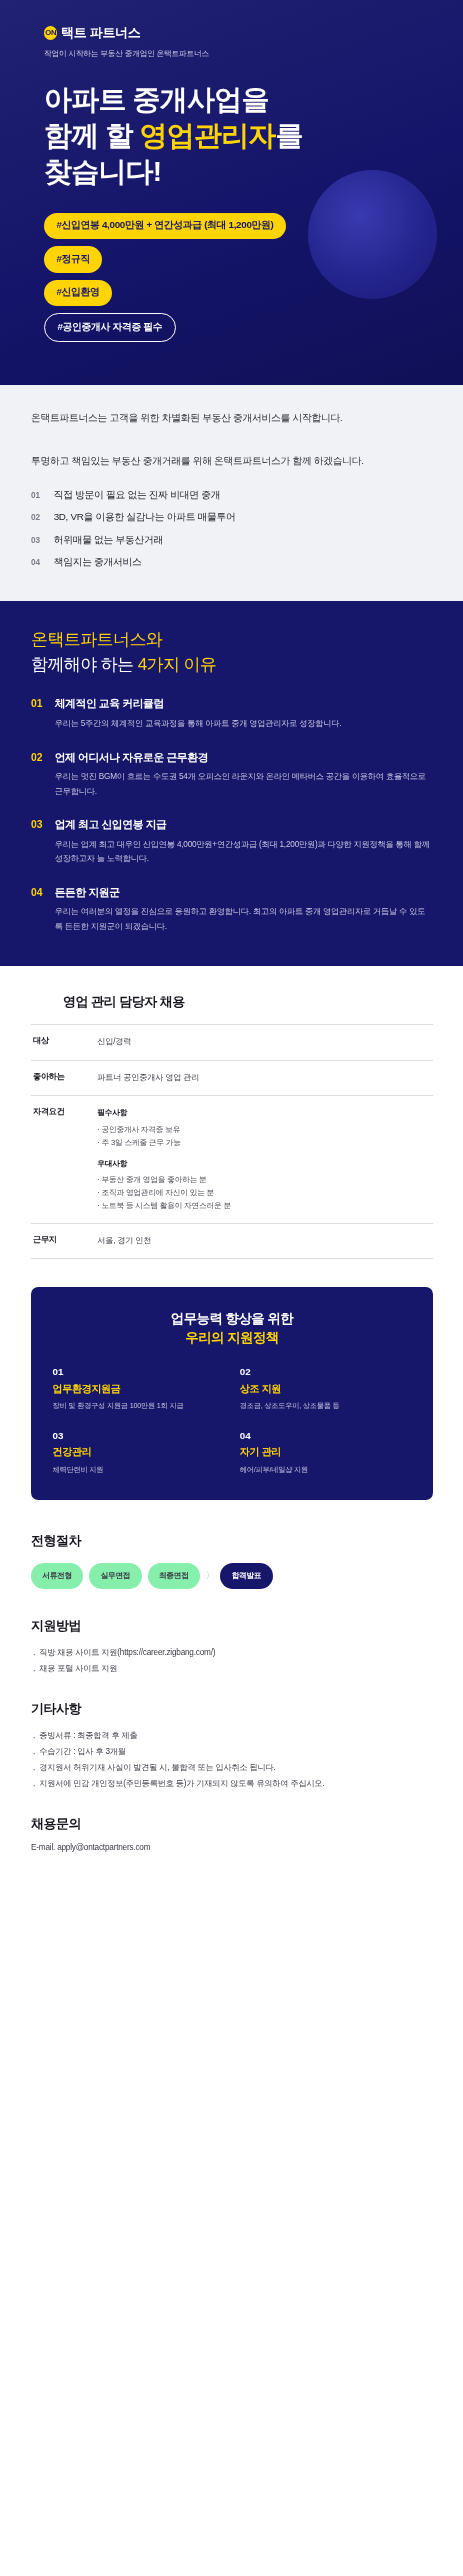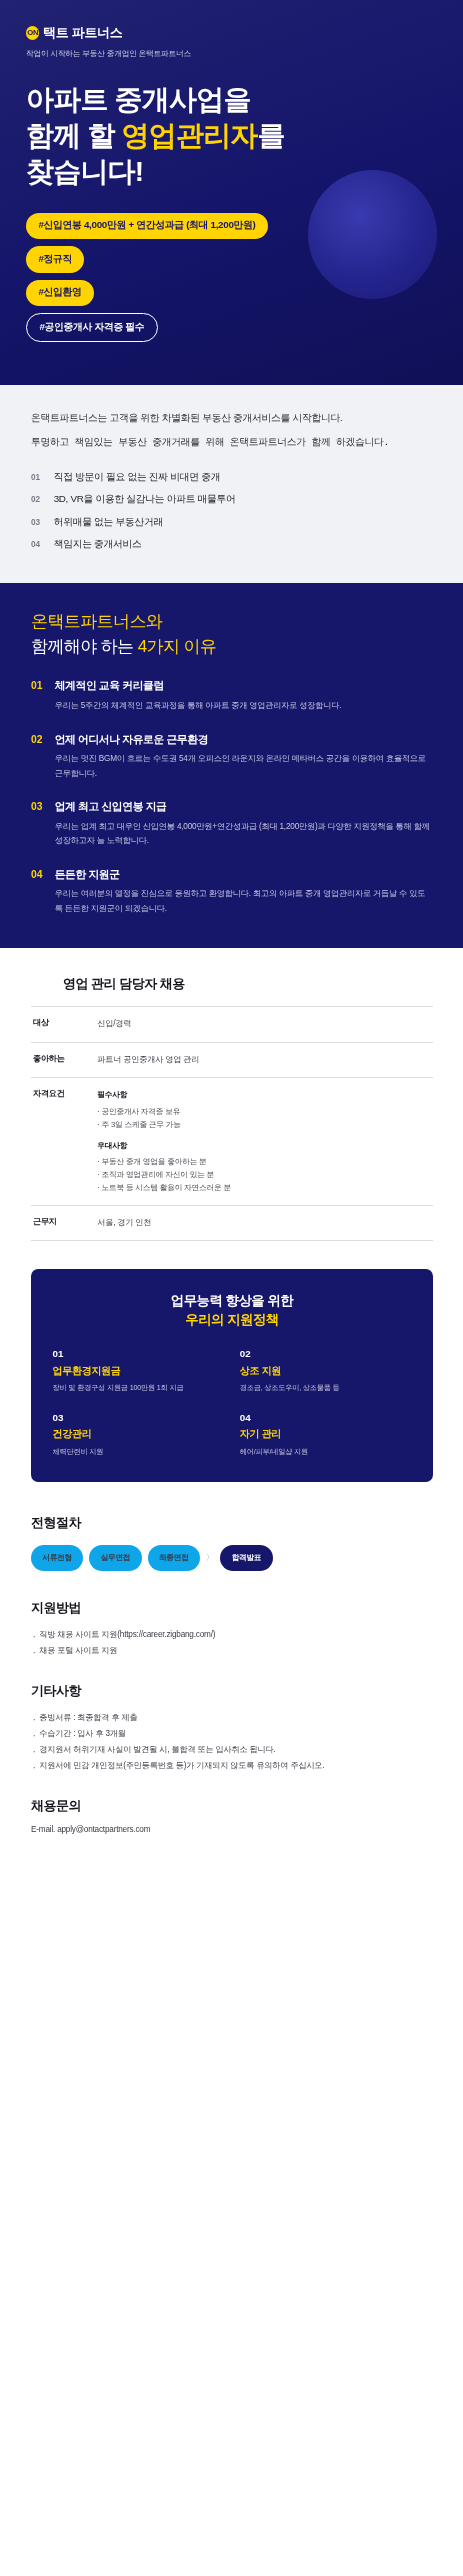--- a/index.html
+++ b/index.html
@@ -9,21 +9,21 @@
     background: #ffffff;
     color: #222;
     -webkit-font-smoothing: antialiased;
   }
   .page { width: 464px; position: relative; }
 
   
   .hero {
     background: #1b1b6e;
     background: linear-gradient(160deg,#222272 0%,#14146a 55%,#101057 100%);
-    padding: 24px 31px 36px 26px;
+    padding: 24px 31px 36px 44px;
     position: relative;
     overflow: hidden;
   }
   .brand-row { display: flex; align-items: center; gap: 5.2px; }
   .brand-logo {
     display: flex; align-items: center; gap: 3.6px;
     font-size: 13px; font-weight: bold; color: #fff; letter-spacing: -0.3px;
   }
   .brand-dot {
     width: 13.4px; height: 13.4px; border-radius: 50%;
@@ -56,21 +56,21 @@
     width: 129px; height: 129px; z-index: 1;
   }
   .face-bg {
     position: absolute; inset: 0; border-radius: 50%;
     background: radial-gradient(circle at 40% 35%, #3a3ab0 0%, #23238c 60%, #1b1b75 100%);
   }
 
   
   .intro { background: #f1f2f6; padding: 24px 31px 28px 31px; }
   .intro p { font-size: 9.8px; line-height: 1.75; color: #2b2b33; letter-spacing: -0.3px; }
-  .intro .gap { margin-top: 8px; font-family: Liberation Mono, monospace; }
+  .intro .gap { margin-top: 26px; }
   .intro-list { margin-top: 15.5px; }
   .intro-item { display: flex; gap: 9.3px; align-items: baseline; padding: 4.6px 0; }
   .intro-num { font-size: 8.2px; color: #7b7b8a; font-weight: bold; min-width: 13.4px; }
   .intro-text { font-size: 9.8px; color: #22222a; letter-spacing: -0.3px; }
 
   
   .reasons { background: #16166a; padding: 27px 31px 32px 31px; color: #fff; }
   .reasons h2 {
     font-size: 17px; line-height: 1.45; font-weight: normal; letter-spacing: -0.6px;
     color: #ffd400;
@@ -116,21 +116,21 @@
   }
   .sup-num { font-size: 9.8px; font-weight: bold; color: #ffffff; }
   .sup-title { font-size: 10px; font-weight: bold; color: #ffd400; margin-top: 4.6px; letter-spacing: -0.3px; }
   .sup-desc { font-size: 7.2px; color: #c6c6e0; margin-top: 4.6px; line-height: 1.65; letter-spacing: -0.2px; }
 
   
   .process { padding: 27px 31px 5.2px 31px; background: #fff; }
   .process h3 { font-size: 13px; font-weight: bold; color: #17171f; letter-spacing: -0.5px; }
   .steps { margin-top: 13.4px; display: flex; align-items: center; gap: 6.2px; }
   .step {
-    background: #0ea5e9; color: #3a3a46; font-size: 7.7px; font-weight: bold;
+    background: #86efac; color: #3a3a46; font-size: 7.7px; font-weight: bold;
     border-radius: 15.5px; padding: 7.7px 11.3px; letter-spacing: -0.3px; white-space: nowrap;
   }
   .step.final { background: #16166a; color: #ffffff; }
   .step-arrow { color: #9a9aab; font-size: 8.2px; }
 
   
   .sect { padding: 23px 31px 0 31px; background: #fff; }
   .sect h3 { font-size: 13px; font-weight: bold; color: #17171f; letter-spacing: -0.5px; }
   .bullets { margin-top: 10.3px; list-style: none; }
   .bullets li {

